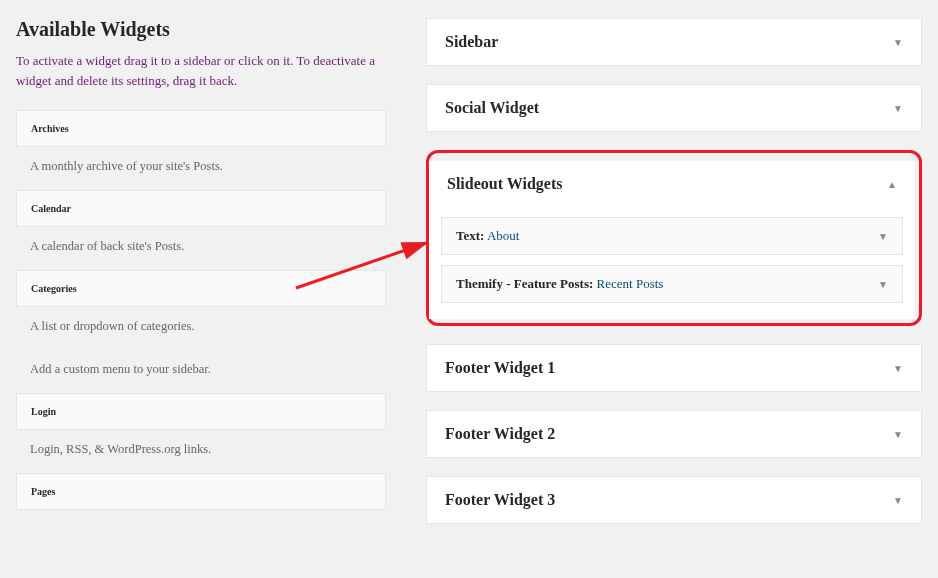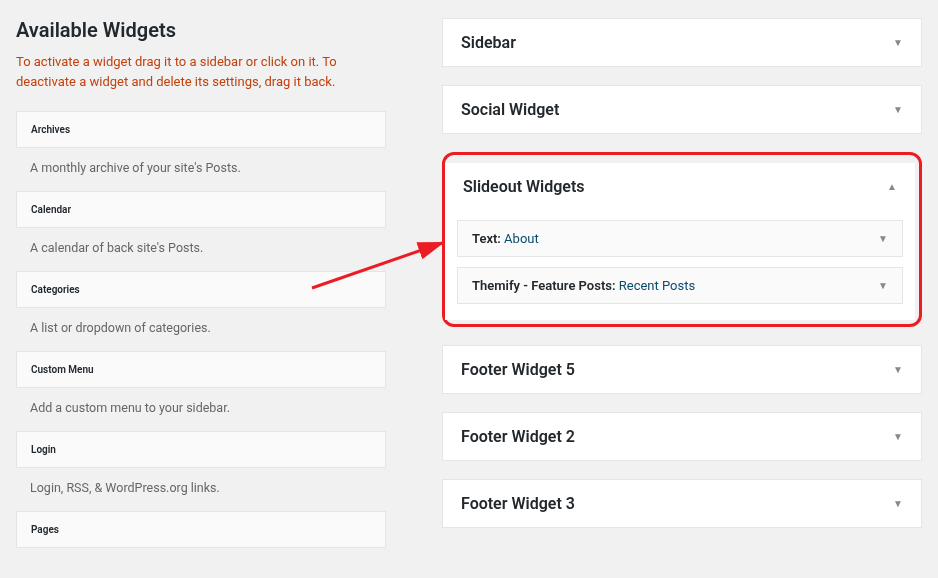--- a/index.html
+++ b/index.html
@@ -4,33 +4,33 @@
   <style>
     * { box-sizing: border-box; margin: 0; padding: 0; }
     body {
       font-family: -apple-system, BlinkMacSystemFont, "Segoe UI", Roboto, "Helvetica Neue", Arial, sans-serif;
       background: #f1f1f1;
       width: 938px;
       height: 578px;
       padding: 18px 16px;
       color: #23282d;
     }
-    .layout { display: flex; gap: 56px; }
+    .layout { display: flex; gap: 40px; font-family: Liberation Serif, serif; }
     .left-col { width: 370px; flex-shrink: 0; }
     .right-col { flex: 1; position: relative; }
 
     .section-title {
       font-size: 20px;
       font-weight: 600;
       margin-bottom: 10px;
       color: #23282d;
     }
     .section-desc {
       font-size: 13px;
-      color: #c2410c;
+      color: #701a75;
       line-height: 1.5;
       margin-bottom: 20px;
     }
     .widget-head {
       background: #fafafa;
       padding: 12px 14px;
       font-size: 10px;
       font-weight: 600;
       color: #23282d;
       border: 1px solid #e5e5e5;
@@ -116,21 +116,20 @@
     </div>
     <div>
       <div class="widget-head">Calendar</div>
       <div class="widget-desc">A calendar of back site's Posts.</div>
     </div>
     <div>
       <div class="widget-head">Categories</div>
       <div class="widget-desc">A list or dropdown of categories.</div>
     </div>
     <div>
-      <div class="widget-head">Custom Menu</div>
       <div class="widget-desc">Add a custom menu to your sidebar.</div>
     </div>
     <div>
       <div class="widget-head">Login</div>
       <div class="widget-desc">Login, RSS, &amp; WordPress.org links.</div>
     </div>
     <div>
       <div class="widget-head">Pages</div>
     </div>
   </div>
@@ -178,21 +177,21 @@
               <span class="wtitle">Themify - Feature Posts:</span><span class="wsub"> Recent Posts</span>
             </span>
             <span class="caret">▼</span>
           </div>
         </div>
       </div>
     </div>
 
     <div class="sidebar-area">
       <div class="sidebar-head">
-        <span class="sidebar-title">Footer Widget 5</span>
+        <span class="sidebar-title">Footer Widget 1</span>
         <span class="caret">▼</span>
       </div>
     </div>
 
     <div class="sidebar-area">
       <div class="sidebar-head">
         <span class="sidebar-title">Footer Widget 2</span>
         <span class="caret">▼</span>
       </div>
     </div>

